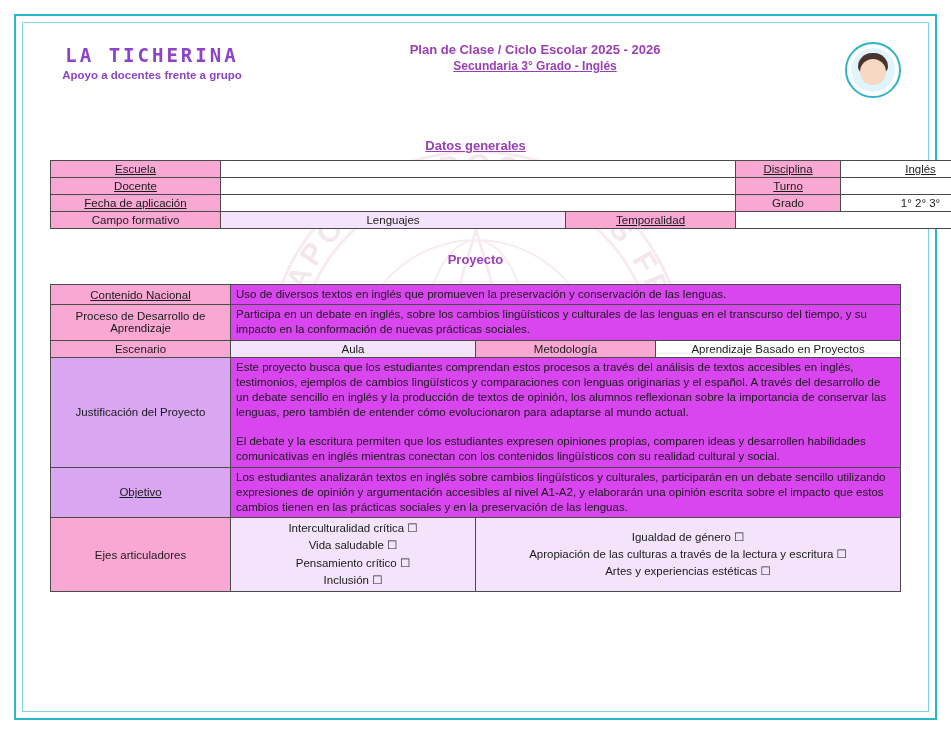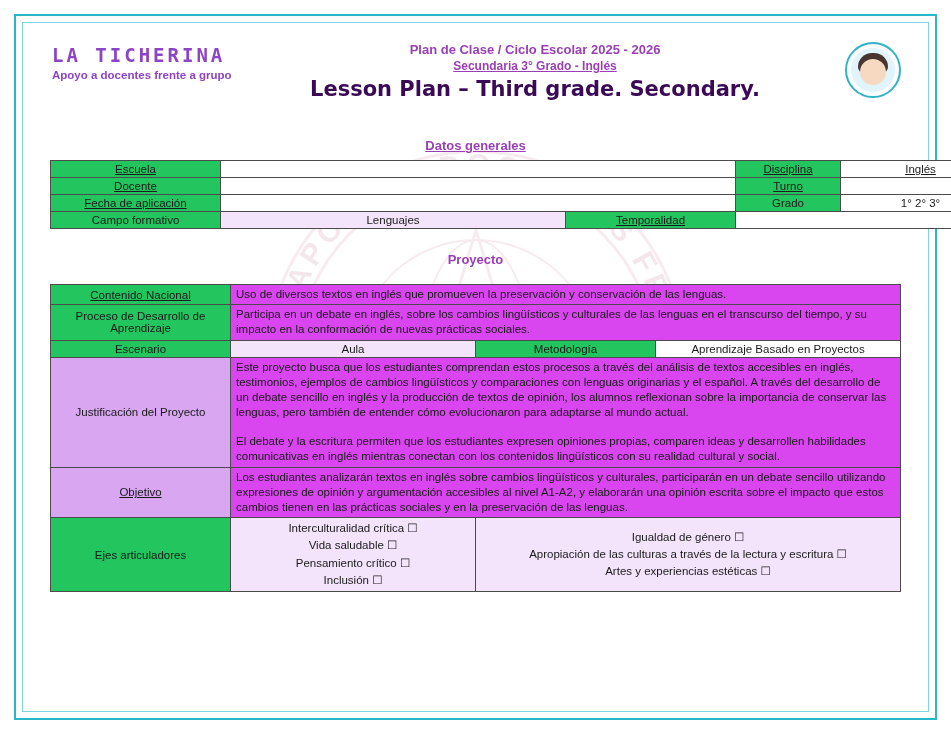--- a/index.html
+++ b/index.html
@@ -93,20 +93,21 @@
     position: relative;
     z-index: 2;
   }
 
   
   .logo-block {
     position: absolute;
     left: 52px;
     top: 44px;
     width: 200px;
+    text-align: center;
   }
   .logo-title {
     font-family: "DejaVu Sans Mono", monospace;
     font-size: 19px;
     letter-spacing: 3px;
     color: #8e44c6;
     font-weight: bold;
   }
   .logo-sub {
     font-size: 11.5px;
@@ -198,21 +199,21 @@
     table-layout: fixed;
   }
   table.grid td {
     border: 1px solid #4b4b4b;
     font-size: 11.5px;
     color: #1a1a1a;
     padding: 2px 5px;
     vertical-align: middle;
   }
   .lbl {
-    background: #22c55e;
+    background: #f9a8d4;
     text-align: center;
     font-size: 11.5px;
     color: #1a1a1a;
   }
   .lbl-ul { text-decoration: underline; }
   .val-light {
     background: #f3e4fb;
   }
   .val-white { background: #ffffff; }
   .val-center { text-align: center; }
@@ -301,21 +302,20 @@
   <div class="content">
 
     <div class="logo-block">
       <div class="logo-title">LA TICHERINA</div>
       <div class="logo-sub">Apoyo a docentes frente a grupo</div>
     </div>
 
     <div class="hdr-center">
       <div class="hdr-l2">Plan de Clase / Ciclo Escolar 2025 - 2026</div>
       <div class="hdr-l3">Secundaria  3° Grado - Inglés</div>
-      <div class="hdr-title">Lesson Plan – Third grade. Secondary.</div>
     </div>
 
     <div class="avatar">
       <div class="avatar-inner"></div>
       <div class="avatar-hair"></div>
       <div class="avatar-face"></div>
     </div>
 
     <div class="datos-label section-label">Datos generales</div>
 

